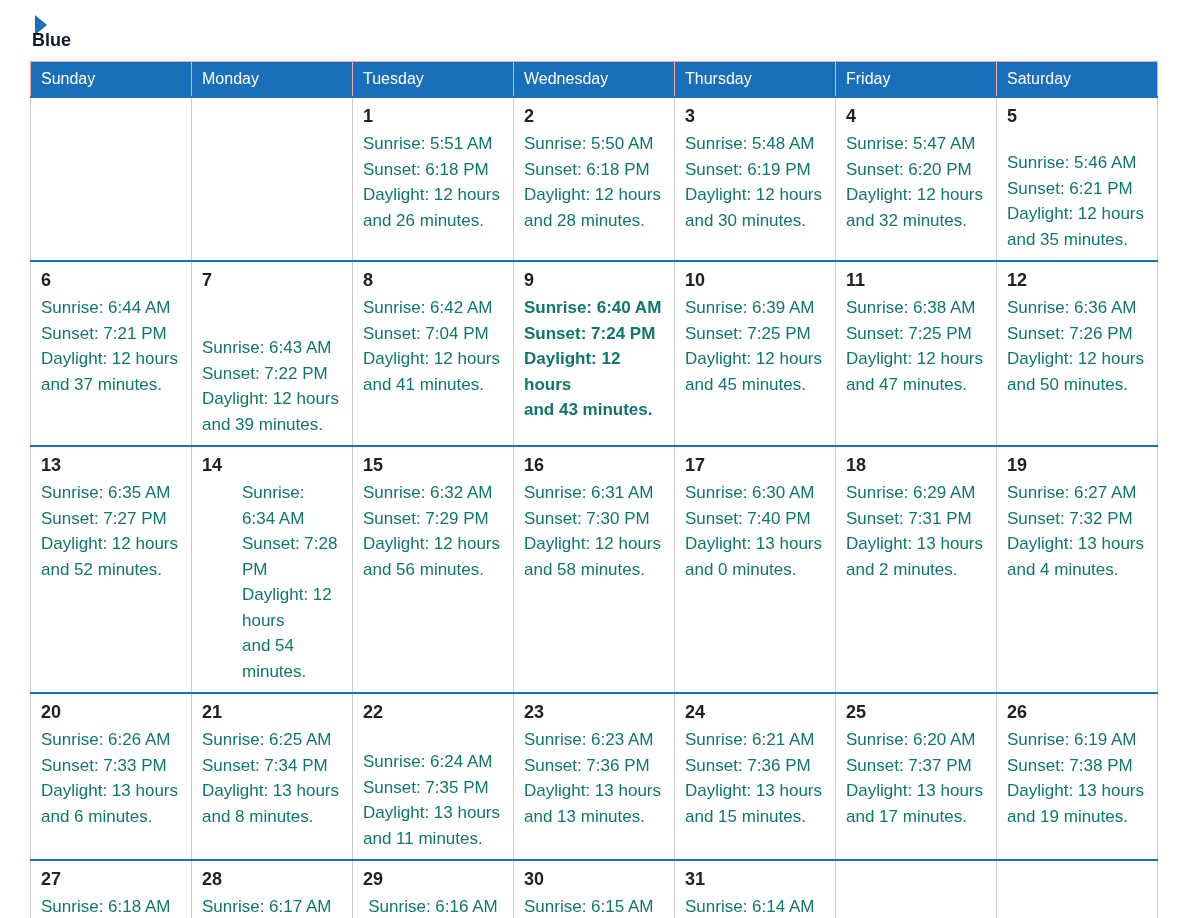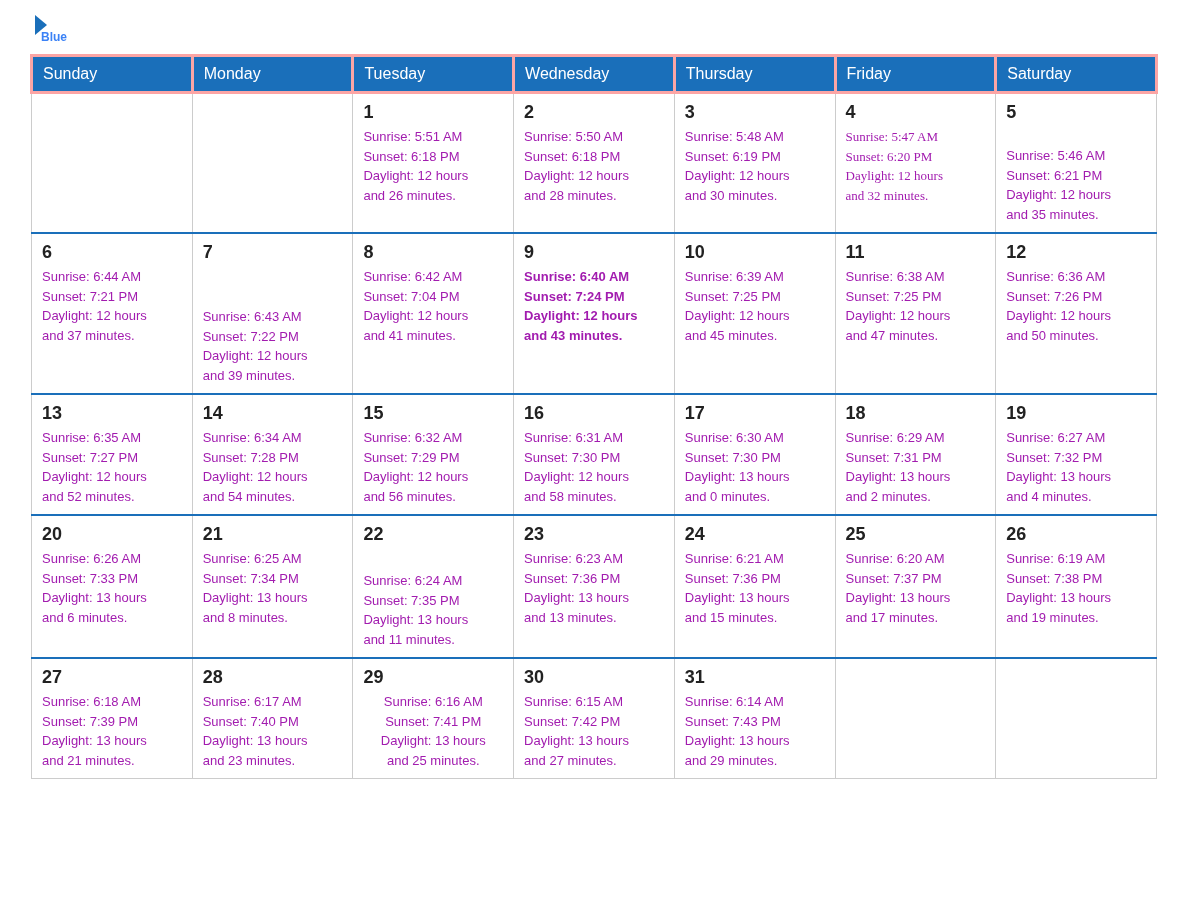--- a/index.html
+++ b/index.html
@@ -33,25 +33,25 @@
     .logo-arrow {
       width: 0;
       height: 0;
       border-left: 12px solid #1a6fba;
       border-top: 10px solid transparent;
       border-bottom: 10px solid transparent;
       margin-left: 3px;
       margin-top: -5px;
     }
     .logo-underline {
-      color: #3b82f6;
-      font-size: 12px;
+      color: #0f172a;
+      font-size: 18px;
       font-weight: bold;
       margin-top: -5px;
-      margin-left: 11px;
+      margin-left: 2px;
     }
     .title-block {
       text-align: right;
     }
     .month-title {
       font-size: 52px;
       font-weight: bold;
       color: #222;
     }
     .location-title {
@@ -63,41 +63,41 @@
       border-collapse: collapse;
       margin-top: 10px;
     }
     .calendar th {
       background: #1a6fba;
       color: #fff;
       font-size: 16px;
       font-weight: normal;
       padding: 8px 10px;
       text-align: left;
-      border: 3px solid #fca5a5;
+      border: 1px solid #fca5a5;
     }
     .calendar td {
       vertical-align: top;
       padding: 8px 10px;
       border: 1px solid #ccc;
       font-size: 13px;
       color: #333;
       width: 14.28%;
       min-height: 100px;
     }
     .calendar td .day-num {
       font-size: 18px;
       font-weight: bold;
       color: #222;
       display: block;
       margin-bottom: 4px;
     }
     .calendar td .day-info {
-      font-size: 13px;
-      color: #a21caf;
+      font-size: 17px;
+      color: #0f766e;
       line-height: 1.5;
     }
     .calendar tr td {
       border-top: 2px solid #1a6fba;
     }
     .empty-cell {
       background: #fff;
     }
   </style>
 </head>
@@ -150,21 +150,21 @@
         </td>
         <td>
           <span class="day-num">3</span>
           <div class="day-info" style="white-space: pre-line;">Sunrise: 5:48 AM
 Sunset: 6:19 PM
 Daylight: 12 hours
 and 30 minutes.</div>
         </td>
         <td>
           <span class="day-num">4</span>
-          <div class="day-info" style="white-space: pre-line; font-family: Liberation Serif, serif;">Sunrise: 5:47 AM
+          <div class="day-info" style="white-space: pre-line;">Sunrise: 5:47 AM
 Sunset: 6:20 PM
 Daylight: 12 hours
 and 32 minutes.</div>
         </td>
         <td>
           <span class="day-num">5</span>
           <div class="day-info" style="white-space: pre-line; margin-top: 23px;">Sunrise: 5:46 AM
 Sunset: 6:21 PM
 Daylight: 12 hours
 and 35 minutes.</div>
@@ -224,21 +224,21 @@
       <tr>
         <td>
           <span class="day-num">13</span>
           <div class="day-info" style="white-space: pre-line;">Sunrise: 6:35 AM
 Sunset: 7:27 PM
 Daylight: 12 hours
 and 52 minutes.</div>
         </td>
         <td>
           <span class="day-num">14</span>
-          <div class="day-info" style="white-space: pre-line;">Sunrise: 6:34 AM
+          <div class="day-info" style="white-space: pre-line; margin-left: 40px;">Sunrise: 6:34 AM
 Sunset: 7:28 PM
 Daylight: 12 hours
 and 54 minutes.</div>
         </td>
         <td>
           <span class="day-num">15</span>
           <div class="day-info" style="white-space: pre-line;">Sunrise: 6:32 AM
 Sunset: 7:29 PM
 Daylight: 12 hours
 and 56 minutes.</div>
@@ -246,21 +246,21 @@
         <td>
           <span class="day-num">16</span>
           <div class="day-info" style="white-space: pre-line;">Sunrise: 6:31 AM
 Sunset: 7:30 PM
 Daylight: 12 hours
 and 58 minutes.</div>
         </td>
         <td>
           <span class="day-num">17</span>
           <div class="day-info" style="white-space: pre-line;">Sunrise: 6:30 AM
-Sunset: 7:30 PM
+Sunset: 7:40 PM
 Daylight: 13 hours
 and 0 minutes.</div>
         </td>
         <td>
           <span class="day-num">18</span>
           <div class="day-info" style="white-space: pre-line;">Sunrise: 6:29 AM
 Sunset: 7:31 PM
 Daylight: 13 hours
 and 2 minutes.</div>
         </td>

